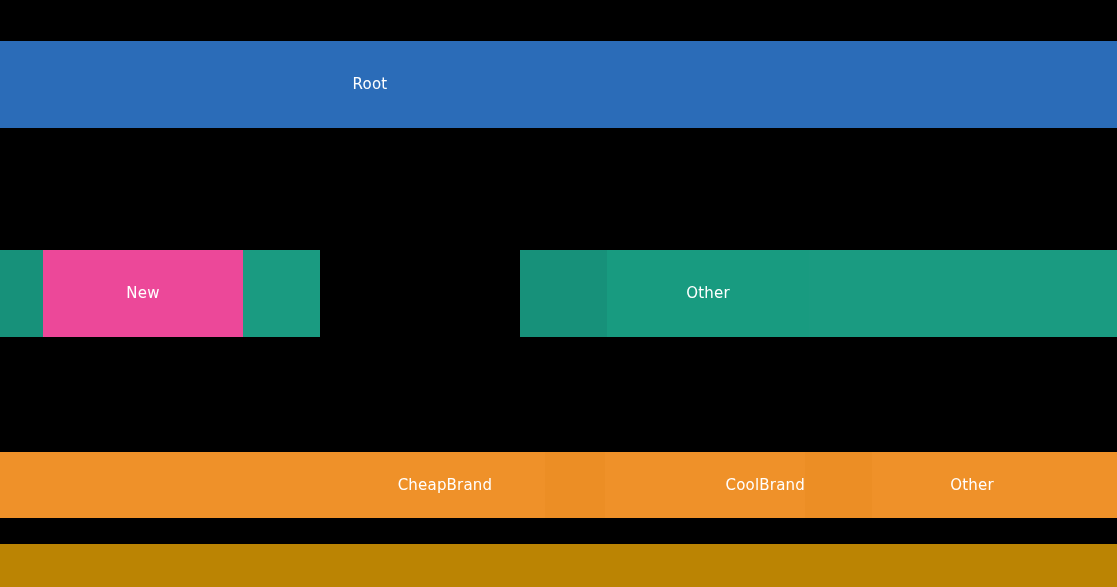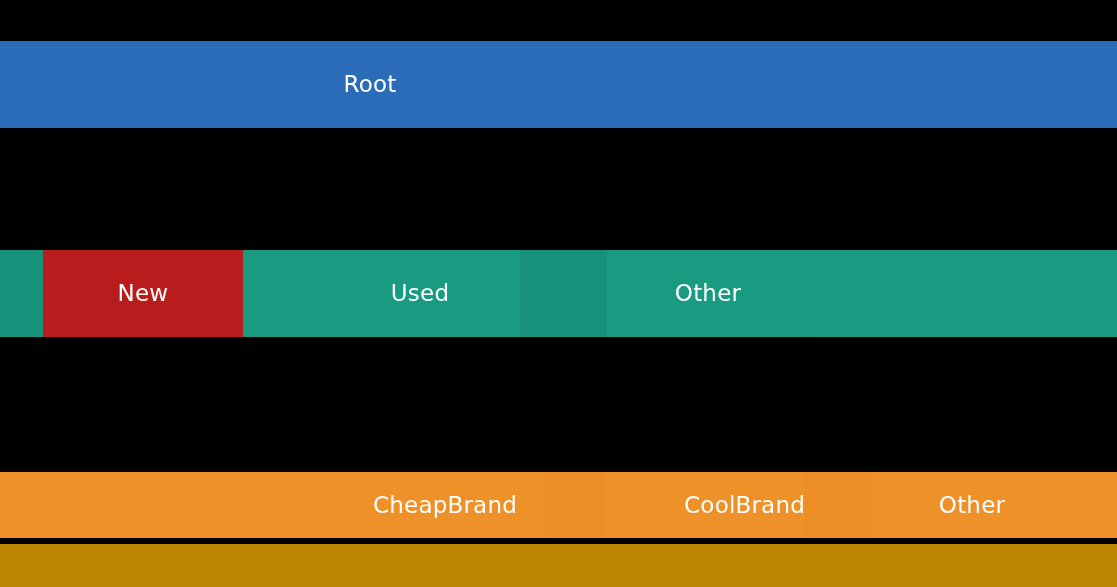--- a/index.html
+++ b/index.html
@@ -29,21 +29,21 @@
     height: 100%;
     box-sizing: border-box;
     display: flex;
     align-items: center;
     justify-content: center;
     overflow: hidden;
     white-space: nowrap;
   }
   .seg-label {
     color: #ffffff;
-    font-size: 23px;
+    font-size: 15px;
     font-weight: 400;
     line-height: 1;
     letter-spacing: 0.2px;
     text-align: center;
     pointer-events: none;
   }
 </style>
 </head>
 <body>
 
@@ -51,34 +51,31 @@
     <div class="level" style="top: 41px; height: 87px;">
       <div class="seg no-label" style="left: 0px; width: 320px; background: rgb(43, 108, 184);"></div>
       <div class="seg" style="left: 320px; width: 100px; background: rgb(43, 108, 184);">
         <span class="seg-label">Root</span>
       </div>
       <div class="seg no-label" style="left: 420px; width: 100px; background: rgb(43, 108, 184);"></div>
       <div class="seg no-label" style="left: 520px; width: 597px; background: rgb(43, 108, 184);"></div>
     </div>
     <div class="level" style="top: 250px; height: 87px;">
       <div class="seg no-label" style="left: 0px; width: 43px; background: rgb(23, 145, 122);"></div>
-      <div class="seg" style="left: 43px; width: 200px; background: #b91c1c;">
+      <div class="seg" style="left: 43px; width: 200px; background: #ec4899;">
         <span class="seg-label">New</span>
       </div>
       <div class="seg no-label" style="left: 243px; width: 77px; background: rgb(26, 155, 129);"></div>
-      <div class="seg" style="left: 320px; width: 200px; background: rgb(24, 155, 128);">
-        <span class="seg-label">Used</span>
-      </div>
       <div class="seg no-label" style="left: 520px; width: 87px; background: rgb(23, 145, 122);"></div>
       <div class="seg" style="left: 607px; width: 202px; background: rgb(24, 155, 128);">
         <span class="seg-label">Other</span>
       </div>
       <div class="seg no-label" style="left: 809px; width: 308px; background: rgb(26, 155, 129);"></div>
     </div>
-    <div class="level" style="top: 472px; height: 66px;">
+    <div class="level" style="top: 452px; height: 66px;">
       <div class="seg no-label" style="left: 0px; width: 345px; background: rgb(239, 145, 41);"></div>
       <div class="seg" style="left: 345px; width: 200px; background: rgb(239, 145, 41);">
         <span class="seg-label">CheapBrand</span>
       </div>
       <div class="seg no-label" style="left: 545px; width: 60px; background: rgb(236, 142, 37);"></div>
       <div class="seg" style="left: 605px; width: 200px; background: rgb(239, 145, 41); justify-content: flex-end;">
         <span class="seg-label">CoolBrand</span>
       </div>
       <div class="seg no-label" style="left: 805px; width: 67px; background: rgb(236, 142, 37);"></div>
       <div class="seg" style="left: 872px; width: 200px; background: rgb(239, 145, 41);">

